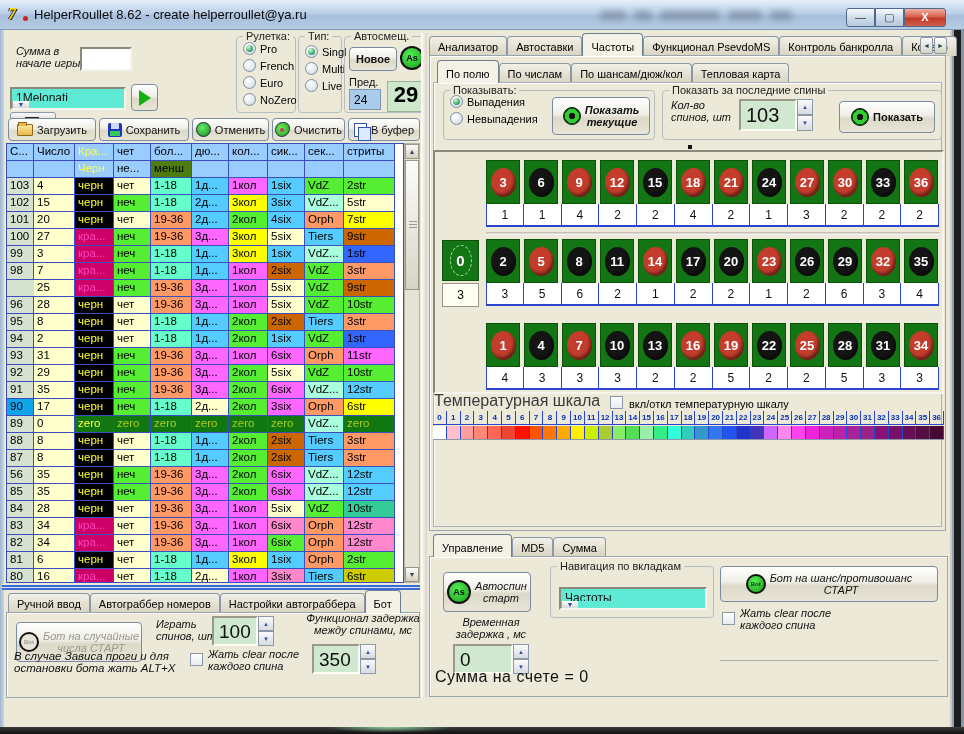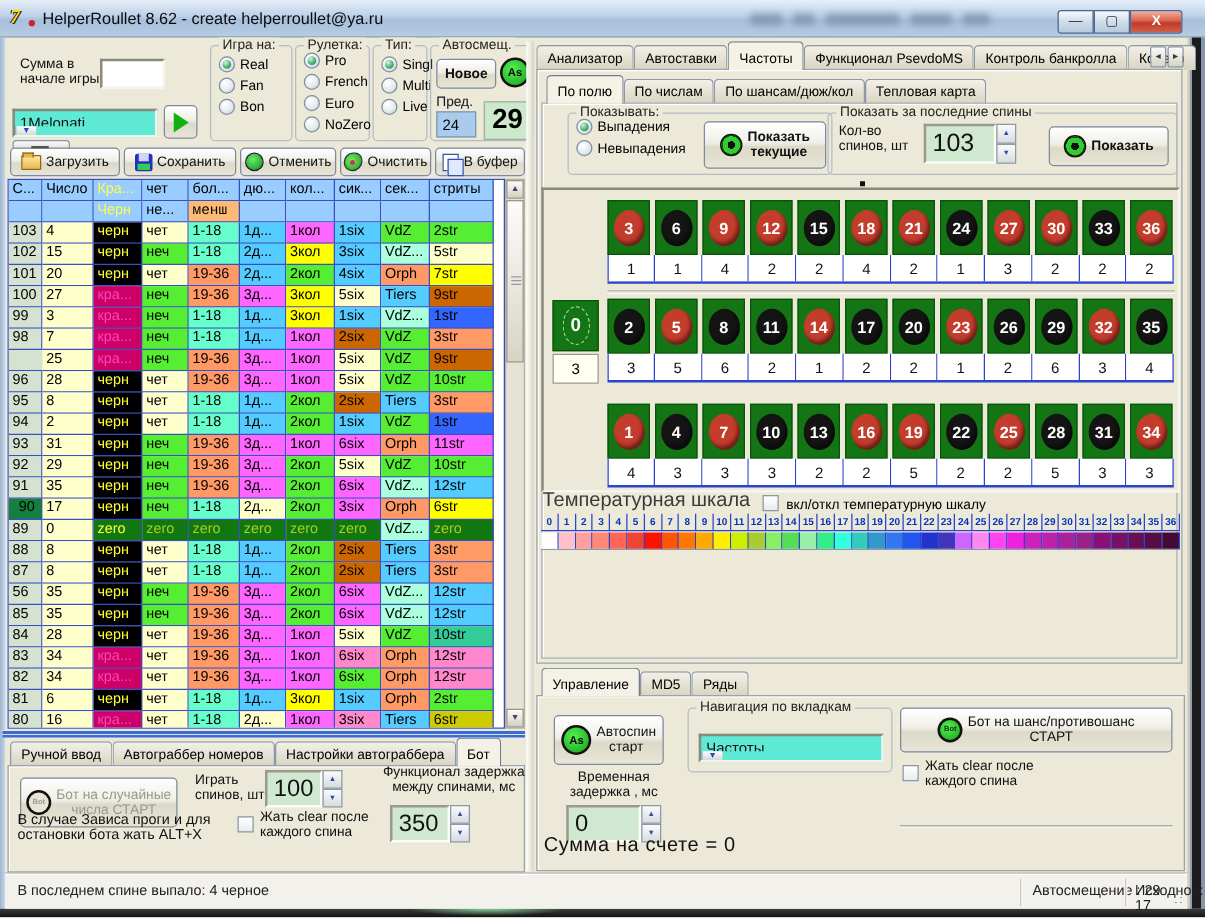--- a/index.html
+++ b/index.html
@@ -42,21 +42,21 @@
   .cb { width:13px; height:13px; border:1px solid #8a98a8; background:linear-gradient(#fff,#e8ecef); flex:none; }
   .numbox { position:absolute; background:#cfe8cf; border:2px solid; border-color:#9a9a8c #fdfdf5 #fdfdf5 #9a9a8c;
     font-size:19px; color:#111; padding:3px 0 0 5px; }
   .spin { position:absolute; width:16px; display:flex; flex-direction:column; }
   .sb { flex:1; border:1px solid #8a98a8; background:linear-gradient(#fafafa,#d8dce0); font-size:6px; color:#2a4db0;
     display:flex; align-items:center; justify-content:center; }
   .combo { position:absolute; background:#5eead4; border:2px solid; border-color:#8a8a7c #f5f5ee #f5f5ee #8a8a7c; display:flex;flex-direction:column; }
   .combo .cval { flex:1; font-size:12px; padding:2px 0 0 4px; color:#111; overflow:hidden; white-space:nowrap; }
   .combo .dbtn { width:17px; border-left:1px solid #aaa; background:linear-gradient(#fdfdfd,#d5d9dd); font-size:7px; color:#2a4db0;
     display:flex; align-items:center; justify-content:center; }
-  .ml { white-space:pre-line; }
+  .ml { white-space:pre-line;font-style:italic; }
   .tabstrip { position:absolute; display:flex; align-items:flex-end; }
   .tab { border:1px solid #8a98a8; border-bottom:none; border-radius:4px 4px 0 0; padding:4px 8px 3px; font-size:11px;
     background:linear-gradient(#f2f0e8,#d9d4c0); white-space:nowrap; }
   .tab.active { background:#f4f2e7; padding-top:7px; position:relative; z-index:3; border-color:#6e7e8e; }
   .panel { position:absolute; border:1px solid #98a4ae; box-shadow:inset 1px 1px 0 #fff; background:#ece9d8; }
 
   
   .icon { display:inline-block; position:relative; flex:none; }
   .i-folder { width:16px; height:12px; background:linear-gradient(#ffe9a0,#e8b64c); border:1px solid #8a6a1a; border-radius:1px; }
   .i-folder::before { content:""; position:absolute; left:0; top:-3px; width:7px; height:3px; background:#e8b64c; border:1px solid #8a6a1a; border-bottom:none; }
@@ -184,37 +184,20 @@
 
   <div class="combo" style="left:10px;top:87px;width:116px;height:23px">
     <span class="cval">1Melonati</span>
     <span class="dbtn">▼</span>
   </div>
   <div class="btn" style="left:131px;top:84px;width:27px;height:27px">
     <span class="icon i-play"></span>
   </div>
   <div id="dash-btn"></div>
 
-  <div class="fs" style="left:168px;top:36px;width:66px;height:77px">
-    <span class="legend">Игра на:</span>
-    <div id="game-radios" style="margin-top:8px">
-        <div class="radiorow">
-          <span class="radio sel"></span>
-          <span class="rlabel">Real</span>
-        </div>
-        <div class="radiorow">
-          <span class="radio"></span>
-          <span class="rlabel">Fan</span>
-        </div>
-        <div class="radiorow">
-          <span class="radio"></span>
-          <span class="rlabel">Bon</span>
-        </div>
-      </div>
-  </div>
   <div class="fs" style="left:298px;top:36px;width:44px;height:77px">
     <span class="legend">Тип:</span>
     <div id="type-radios" style="margin-top:8px">
         <div class="radiorow">
           <span class="radio sel"></span>
           <span class="rlabel">Singl</span>
         </div>
         <div class="radiorow">
           <span class="radio"></span>
           <span class="rlabel">Multi</span>
@@ -289,21 +272,21 @@
         <div class="c hc" style="background: rgb(153, 204, 255); color: rgb(0, 0, 0);">кол...</div>
         <div class="c hc" style="background: rgb(153, 204, 255); color: rgb(0, 0, 0);">сик...</div>
         <div class="c hc" style="background: rgb(153, 204, 255); color: rgb(0, 0, 0);">сек...</div>
         <div class="c hc" style="background: rgb(153, 204, 255); color: rgb(0, 0, 0);">стриты</div>
       </div>
       <div class="trow">
         <div class="c hc" style="background: rgb(153, 204, 255); color: rgb(0, 0, 0);"></div>
         <div class="c hc" style="background: rgb(153, 204, 255); color: rgb(0, 0, 0);"></div>
         <div class="c hc" style="background: rgb(153, 204, 255); color: rgb(255, 255, 68);">Черн</div>
         <div class="c hc" style="background: rgb(153, 204, 255); color: rgb(0, 0, 0);">не...</div>
-        <div class="c hc" style="background: #fdba74; color: rgb(0, 0, 0); font-family: Liberation Mono, monospace;">менш</div>
+        <div class="c hc" style="background: #4d7c0f; color: rgb(0, 0, 0);">менш</div>
         <div class="c hc" style="background: rgb(153, 204, 255); color: rgb(0, 0, 0);"></div>
         <div class="c hc" style="background: rgb(153, 204, 255); color: rgb(0, 0, 0);"></div>
         <div class="c hc" style="background: rgb(153, 204, 255); color: rgb(0, 0, 0);"></div>
         <div class="c hc" style="background: rgb(153, 204, 255); color: rgb(0, 0, 0);"></div>
         <div class="c hc" style="background: rgb(153, 204, 255); color: rgb(0, 0, 0);"></div>
       </div>
       <div class="trow">
         <div class="c" style="background: rgb(213, 226, 207); color: rgb(0, 0, 0);">103</div>
         <div class="c" style="background: rgb(255, 255, 204); color: rgb(0, 0, 0);">4</div>
         <div class="c" style="background: rgb(0, 0, 0); color: rgb(255, 255, 51);">черн</div>
@@ -453,21 +436,21 @@
         <div class="c" style="background: rgb(0, 0, 0); color: rgb(255, 255, 51);">черн</div>
         <div class="c" style="background: rgb(85, 238, 51); color: rgb(0, 0, 0);">неч</div>
         <div class="c" style="background: rgb(255, 153, 102); color: rgb(0, 0, 0);">19-36</div>
         <div class="c" style="background: rgb(255, 102, 255); color: rgb(0, 0, 0);">3д...</div>
         <div class="c" style="background: rgb(85, 238, 51); color: rgb(0, 0, 0);">2кол</div>
         <div class="c" style="background: rgb(255, 102, 255); color: rgb(0, 0, 0);">6six</div>
         <div class="c" style="background: rgb(170, 255, 221); color: rgb(0, 0, 0);">VdZ...</div>
         <div class="c" style="background: rgb(85, 204, 255); color: rgb(0, 0, 0);">12str</div>
       </div>
       <div class="trow">
-        <div class="c" style="background: #15803d; color: rgb(0, 0, 0); text-align: center;">90</div>
+        <div class="c" style="background: #0ea5e9; color: rgb(0, 0, 0);">90</div>
         <div class="c" style="background: rgb(255, 255, 204); color: rgb(0, 0, 0);">17</div>
         <div class="c" style="background: rgb(0, 0, 0); color: rgb(255, 255, 51);">черн</div>
         <div class="c" style="background: rgb(85, 238, 51); color: rgb(0, 0, 0);">неч</div>
         <div class="c" style="background: rgb(102, 255, 204); color: rgb(0, 0, 0);">1-18</div>
         <div class="c" style="background: rgb(255, 255, 204); color: rgb(0, 0, 0);">2д...</div>
         <div class="c" style="background: rgb(85, 238, 51); color: rgb(0, 0, 0);">2кол</div>
         <div class="c" style="background: rgb(255, 102, 255); color: rgb(0, 0, 0);">3six</div>
         <div class="c" style="background: rgb(255, 153, 102); color: rgb(0, 0, 0);">Orph</div>
         <div class="c" style="background: rgb(255, 255, 0); color: rgb(0, 0, 0);">6str</div>
       </div>
@@ -645,21 +628,21 @@
   <div class="tarr" style="left:934px">►</div>
   <div id="freq-panel" class="panel"></div>
   <div id="sub-tabs" class="tabstrip">
       <div class="tab active">По полю</div>
       <div class="tab">По числам</div>
       <div class="tab">По шансам/дюж/кол</div>
       <div class="tab">Тепловая карта</div>
     </div>
   <div id="tabpage"></div>
 
-  <div class="fs" style="left:454px;top:90px;width:212px;height:50px">
+  <div class="fs" style="left:443px;top:90px;width:212px;height:50px">
     <span class="legend">Показывать:</span>
     <div id="show-radios" style="margin-top:4px">
         <div class="radiorow">
           <span class="radio sel"></span>
           <span class="rlabel">Выпадения</span>
         </div>
         <div class="radiorow">
           <span class="radio"></span>
           <span class="rlabel">Невыпадения</span>
         </div>
@@ -934,21 +917,21 @@
       <div style="background: rgb(136, 17, 119);"></div>
       <div style="background: rgb(119, 17, 102);"></div>
       <div style="background: rgb(102, 15, 85);"></div>
       <div style="background: rgb(85, 13, 68);"></div>
       <div style="background: rgb(68, 10, 51);"></div>
     </div>
 
   <div id="cr-tabs" class="tabstrip">
       <div class="tab active">Управление</div>
       <div class="tab">MD5</div>
-      <div class="tab">Ряды</div>
+      <div class="tab">Сумма</div>
     </div>
   <div id="cr-panel" class="panel"></div>
   <div class="btn ml" style="left:443px;top:572px;width:88px;height:40px">
     <span class="icon i-as"></span>
     <span class="ml">Автоспин
 старт</span>
   </div>
   <div class="lbl ml" style="left:441px;top:616px;width:100px;text-align:center">Временная
 задержка , мс</div>
   <div class="numbox" style="left:453px;top:644px;width:60px;height:30px">0</div>
@@ -967,22 +950,14 @@
     <span class="icon i-bot"></span>
     <span class="ml">Бот на шанс/противошанс
 СТАРТ</span>
   </div>
   <span class="cb" style="position:absolute;left:722px;top:612px"></span>
   <div class="lbl ml" style="left:740px;top:607px">Жать clear после
 каждого спина</div>
   <div class="sep-hr"></div>
   <div id="sum-text">Сумма на счете = 0</div>
 
-  <div id="statusbar">
-    <div style="position:absolute;left:10px;top:7px">В последнем спине выпало: 4 черное</div>
-    <div class="sb-sep" style="left:812px"></div>
-    <div style="position:absolute;left:822px;top:7px">Автосмещение : 29</div>
-    <div class="sb-sep" style="left:896px"></div>
-    <div style="position:absolute;left:904px;top:7px">Исходное: 17</div>
-    <div class="grip"></div>
-  </div>
 
 </div>
 
 </body></html>

